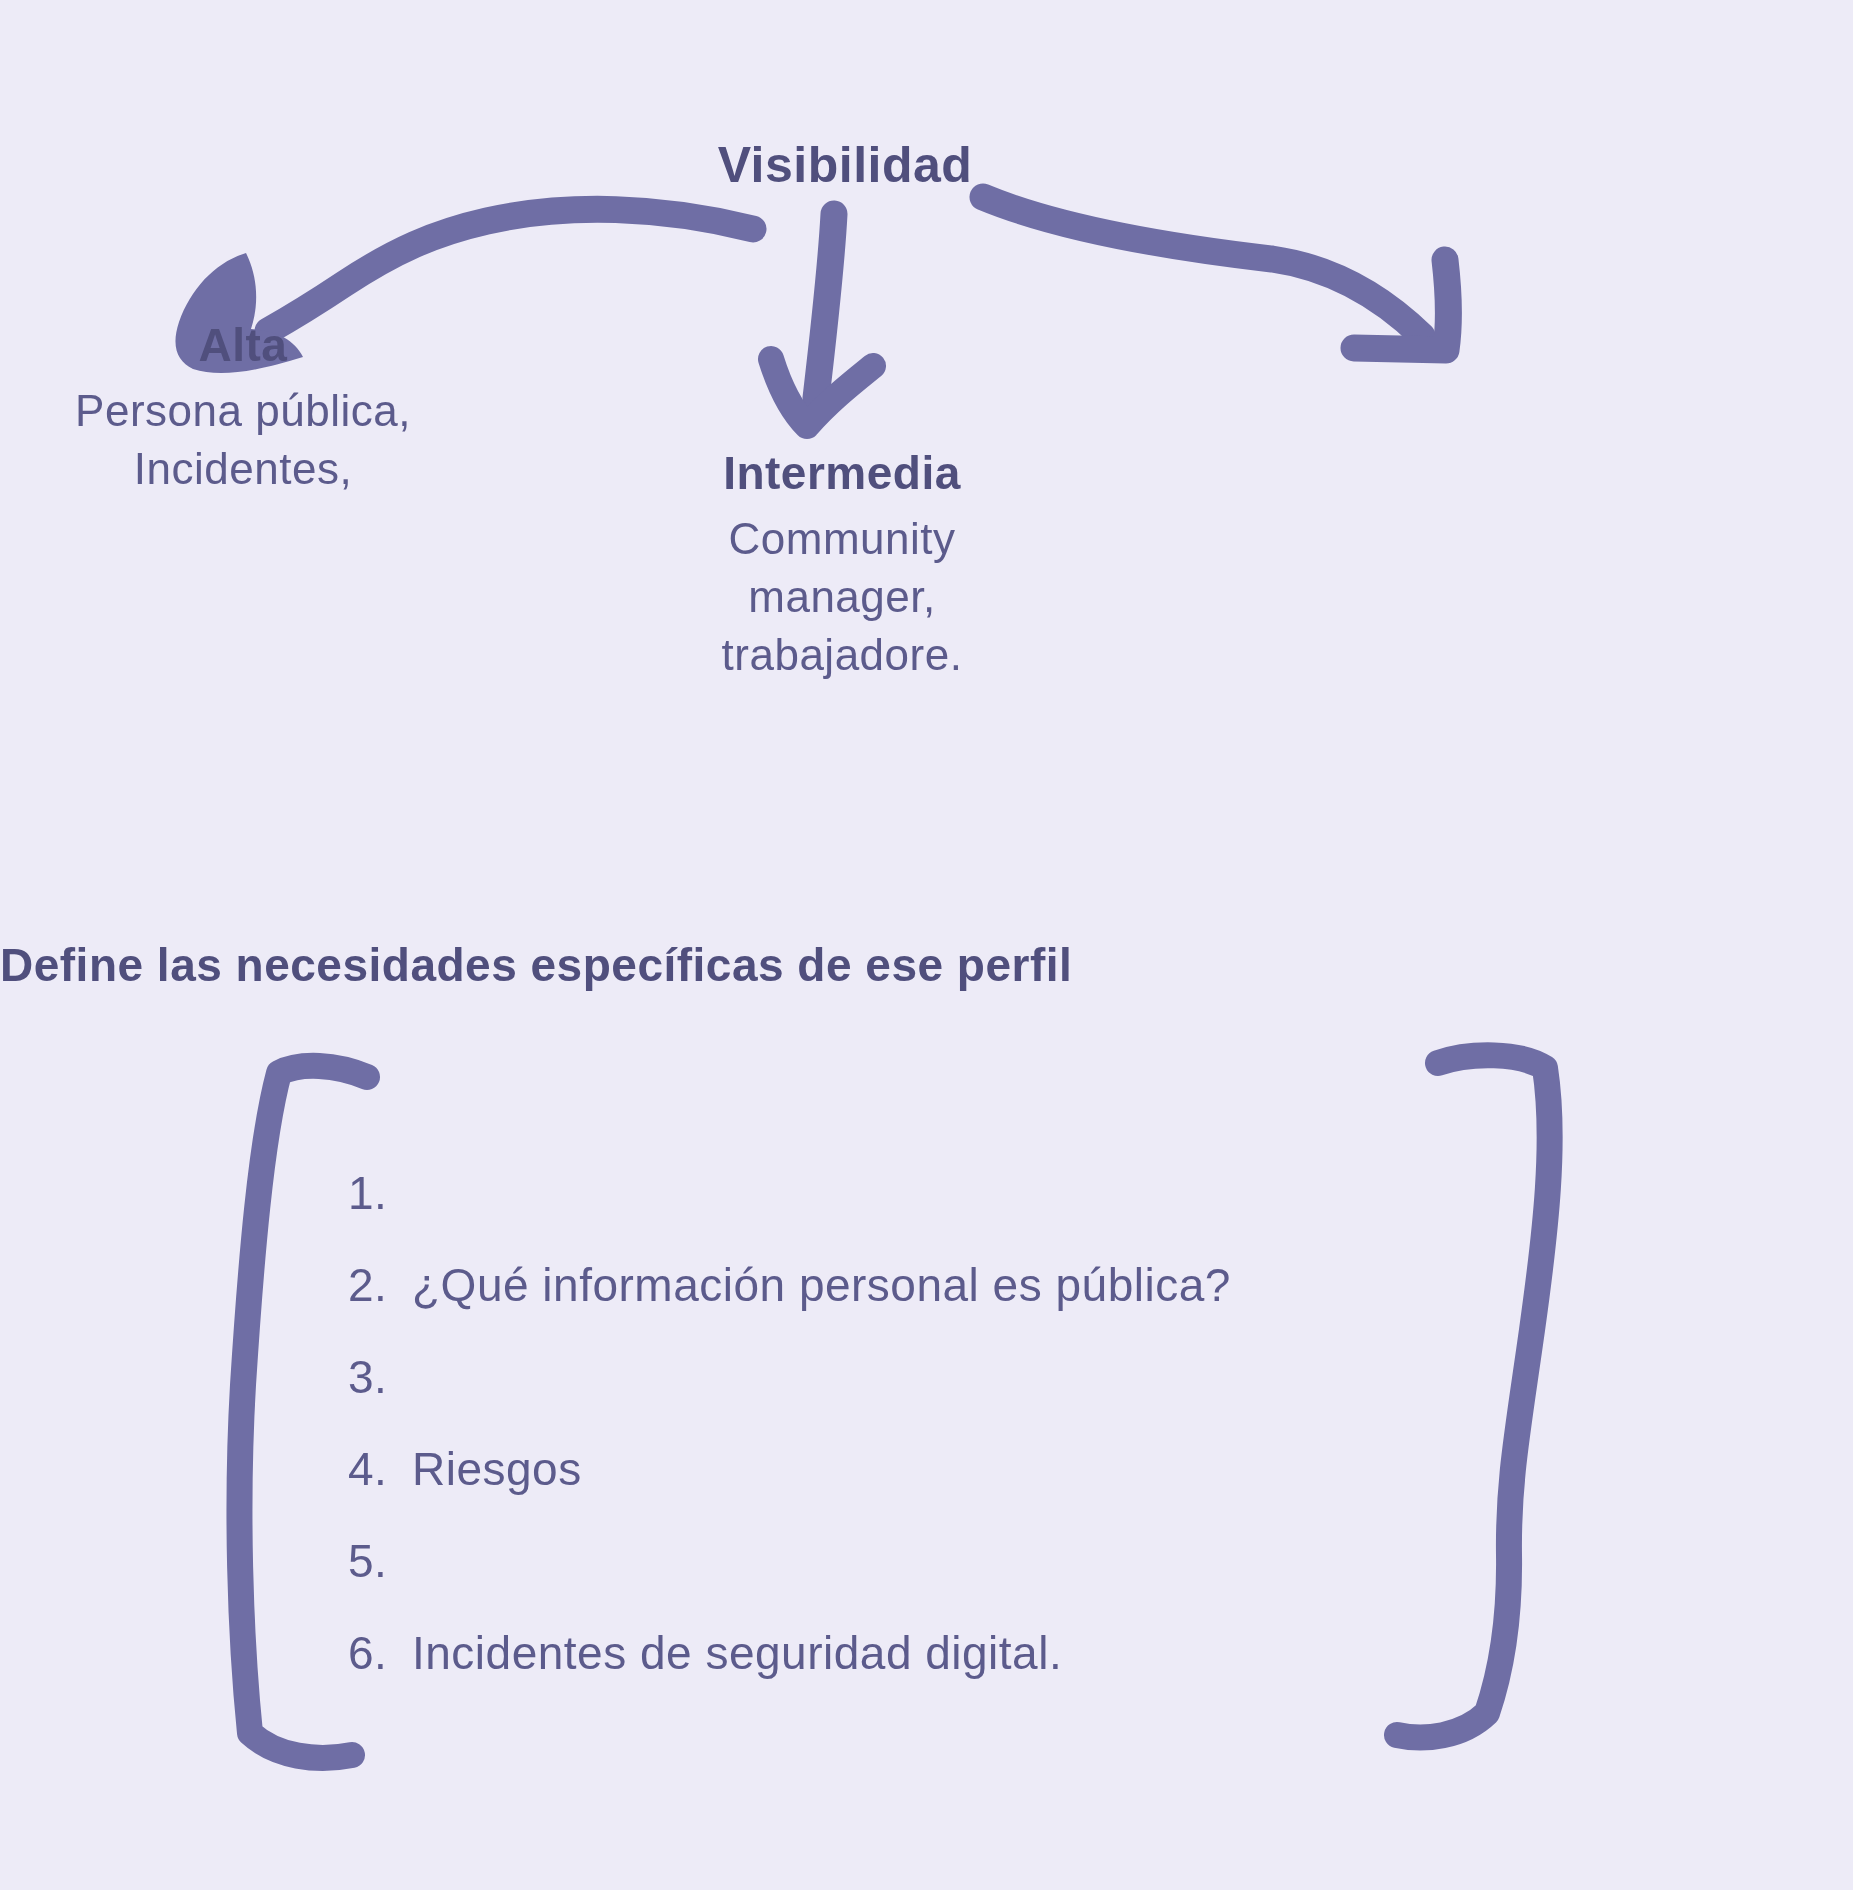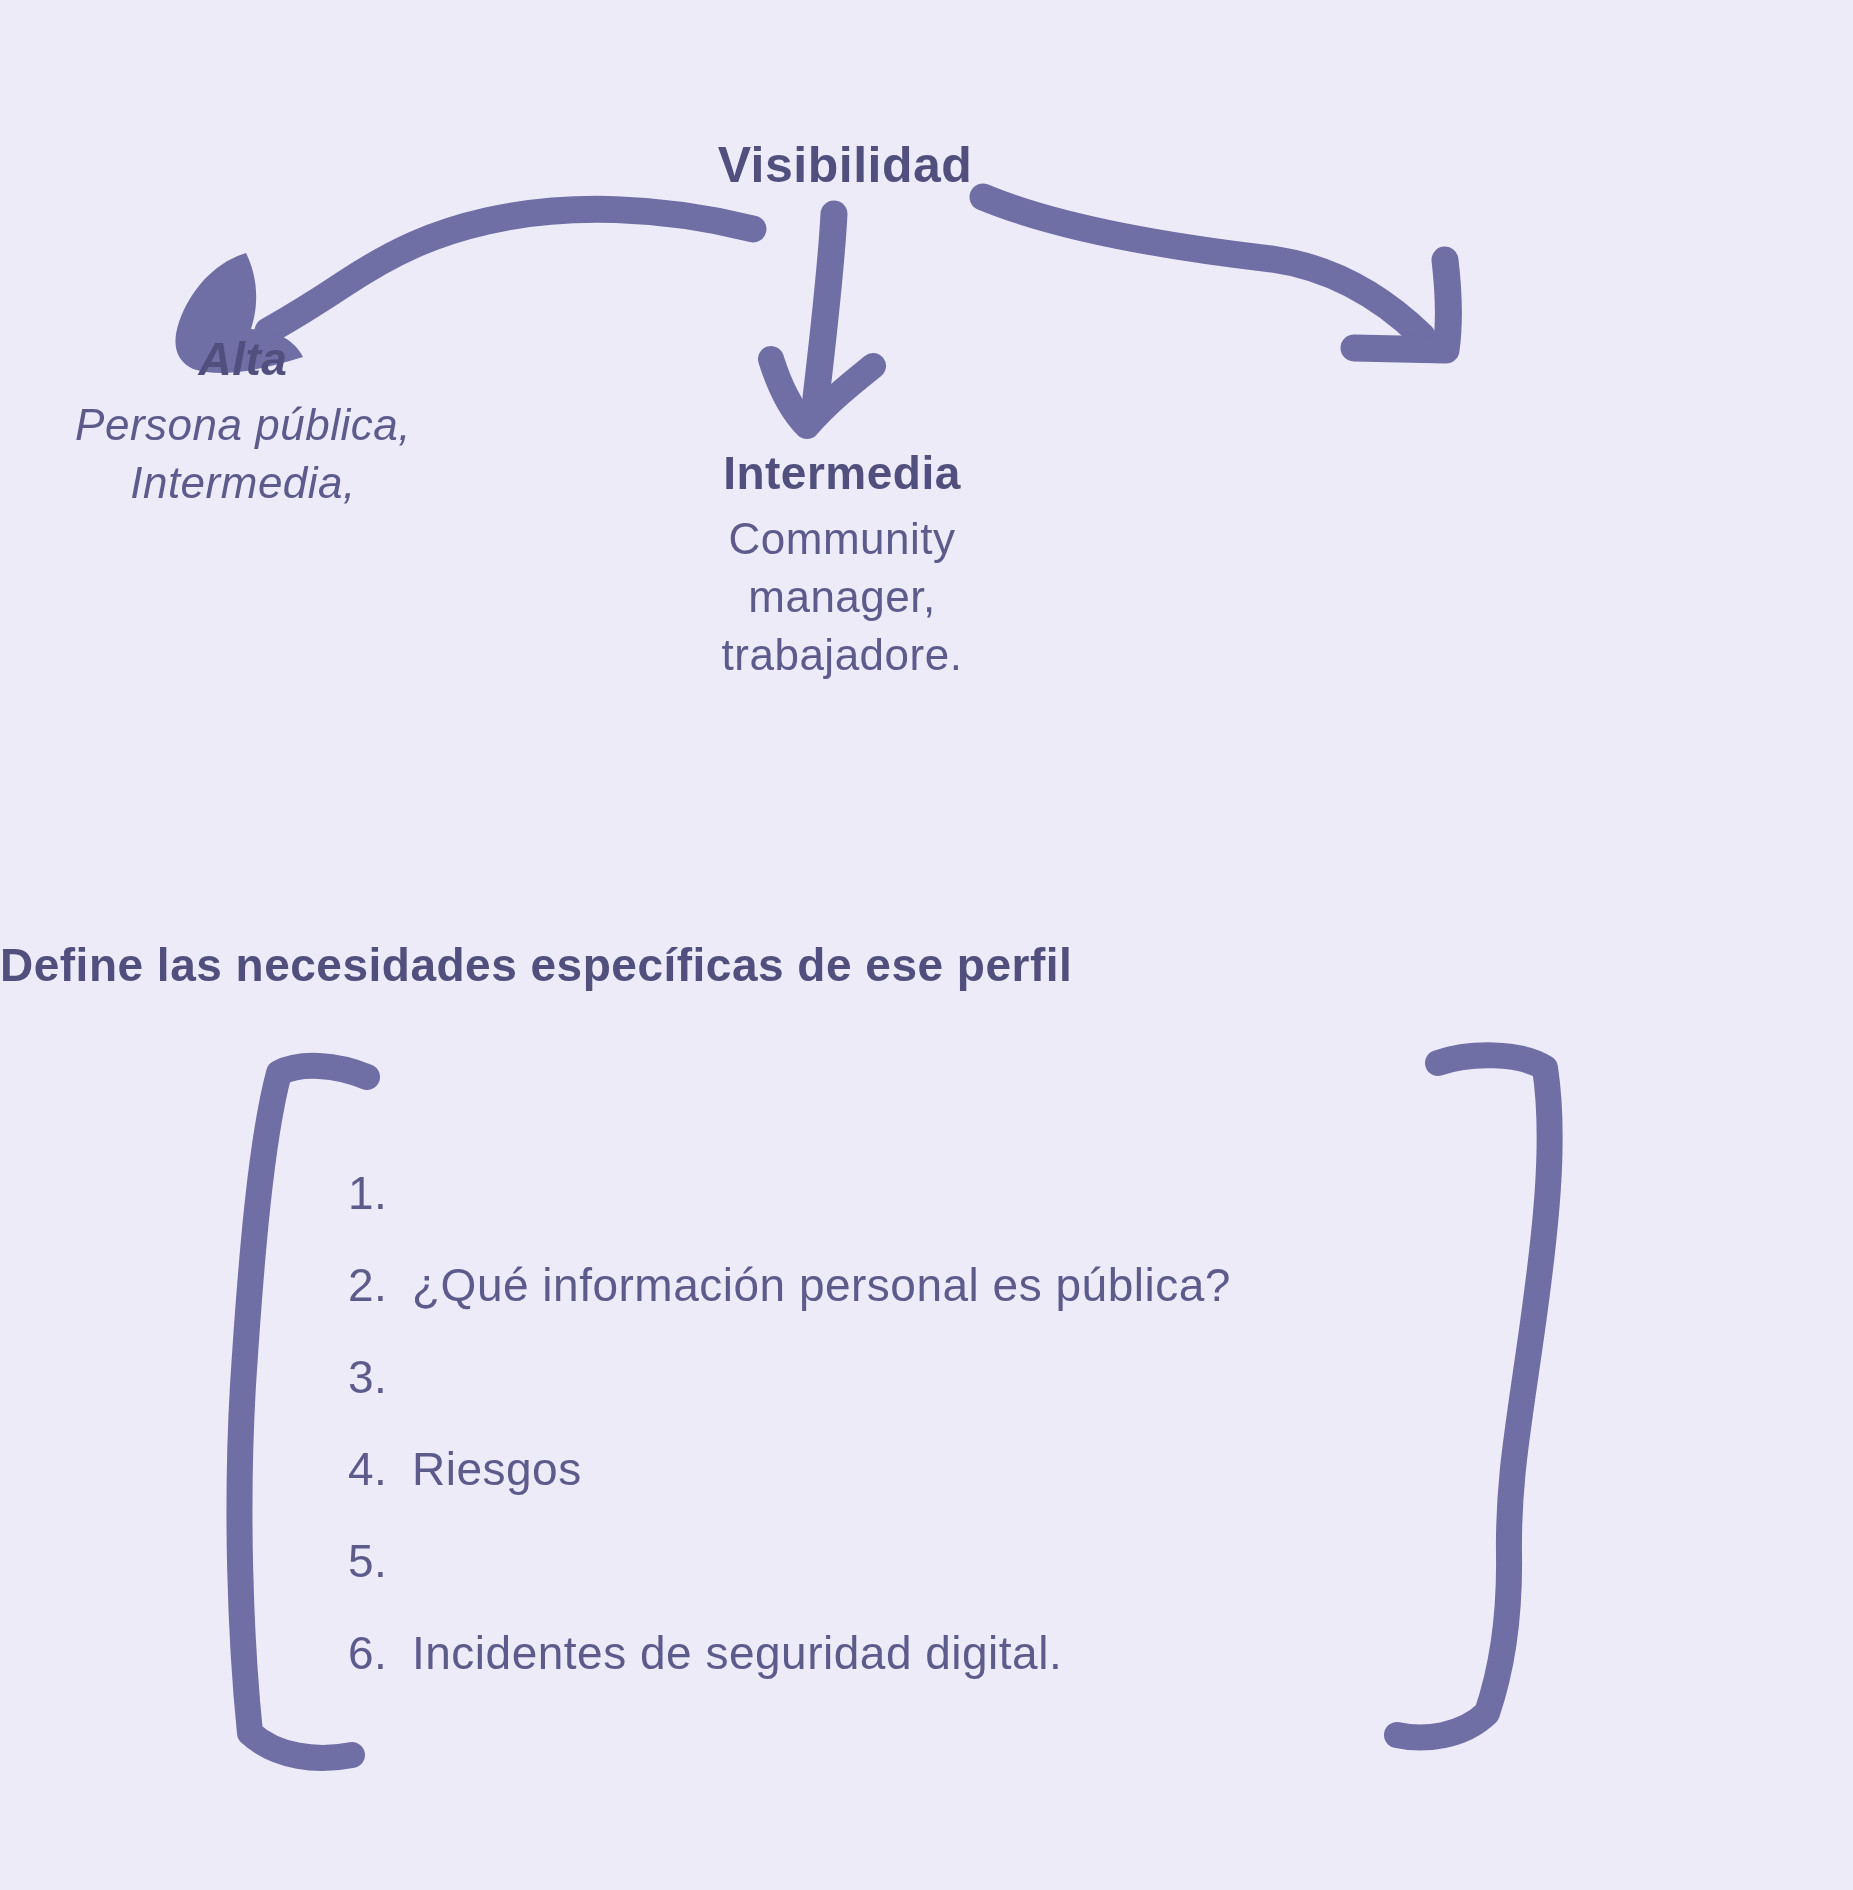--- a/index.html
+++ b/index.html
@@ -43,21 +43,21 @@
     color:var(--heading);
     margin-bottom:10px;
     letter-spacing:0.5px;
   }
   .branch .branch-line{
     font-size:44px;
     line-height:58px;
     color:var(--body);
     letter-spacing:0.5px;
   }
-  .branch-alta{left:13px;top:332px;font-style:italic;}
+  .branch-alta{left:13px;top:318px;}
   .branch-intermedia{left:612px;top:446px;}
   .branch-baja{left:1190px;top:364px;}
   .section-heading{
     position:absolute;
     left:0;top:938px;width:1800px;
     font-size:46px;
     font-weight:700;
     letter-spacing:0.5px;
     color:var(--heading);
   }
@@ -106,21 +106,21 @@
     </g>
 
     <path fill="#6F6EA5" d="M 246 253 C 216 262, 191 288, 179 322 C 171 346, 177 361, 193 369 C 218 377, 252 373, 303 357 C 294 339, 276 331, 251 329 C 259 305, 258 277, 246 253 Z"></path>
   </svg>
 
   <div class="title">Visibilidad</div>
 
   <div class="branch branch-alta">
     <div class="branch-heading">Alta</div>
     <div class="branch-line">Persona pública,</div>
-    <div class="branch-line">Intermedia,</div>
+    <div class="branch-line">Incidentes,</div>
   </div>
 
   <div class="branch branch-intermedia">
     <div class="branch-heading">Intermedia</div>
     <div class="branch-line">Community</div>
     <div class="branch-line">manager,</div>
     <div class="branch-line">trabajadore.</div>
   </div>
 
 

